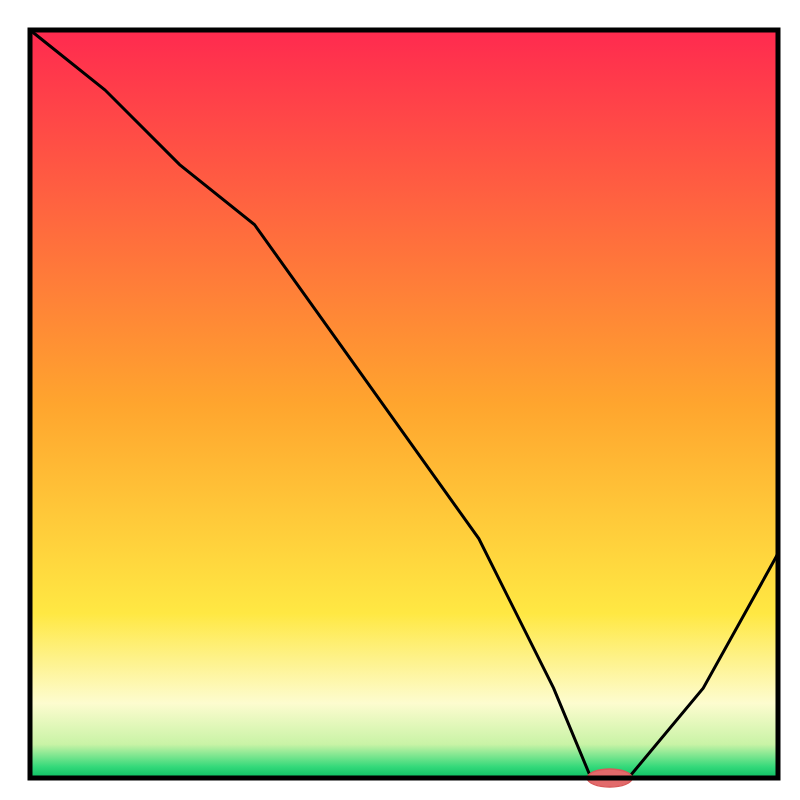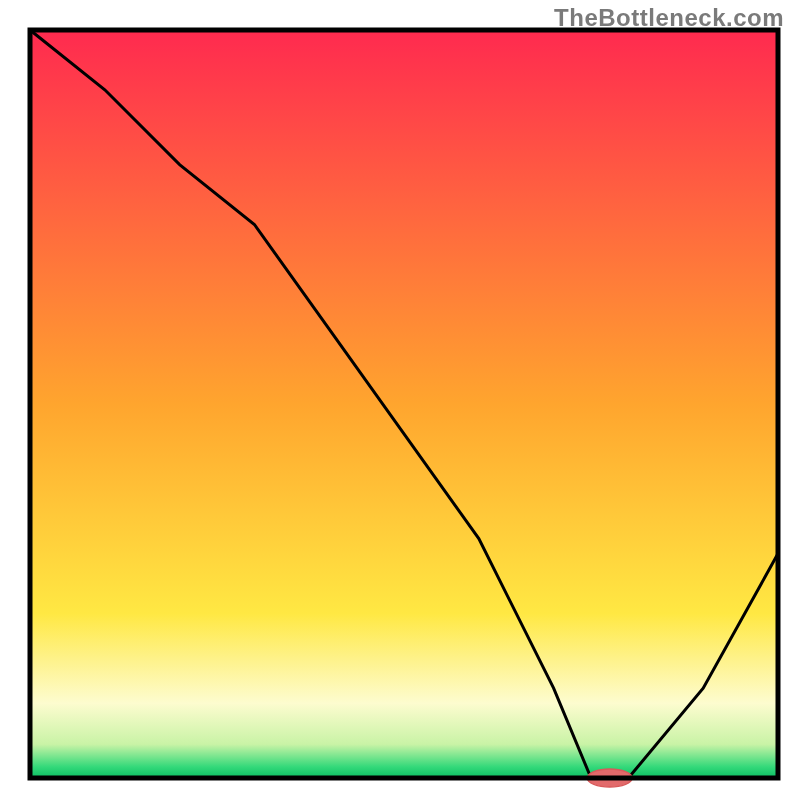--- a/index.html
+++ b/index.html
@@ -30,21 +30,20 @@
     top: 0;
     width: 800px;
     height: 800px;
   }
 </style>
 </head>
 <body>
 
 <div class="stage">
 
-  <div class="watermark">TheBottleneck.com</div>
 
   <svg class="chart" viewBox="0 0 800 800">
     <defs>
       <linearGradient id="bg-grad" x1="0" y1="0" x2="0" y2="1">
 
       <stop offset="0%" stop-color="#ff2a4f"></stop>
           <stop offset="50%" stop-color="#ffa52e"></stop>
           <stop offset="78%" stop-color="#ffe843"></stop>
           <stop offset="90%" stop-color="#fdfccf"></stop>
           <stop offset="95.5%" stop-color="#c9f3a6"></stop>

